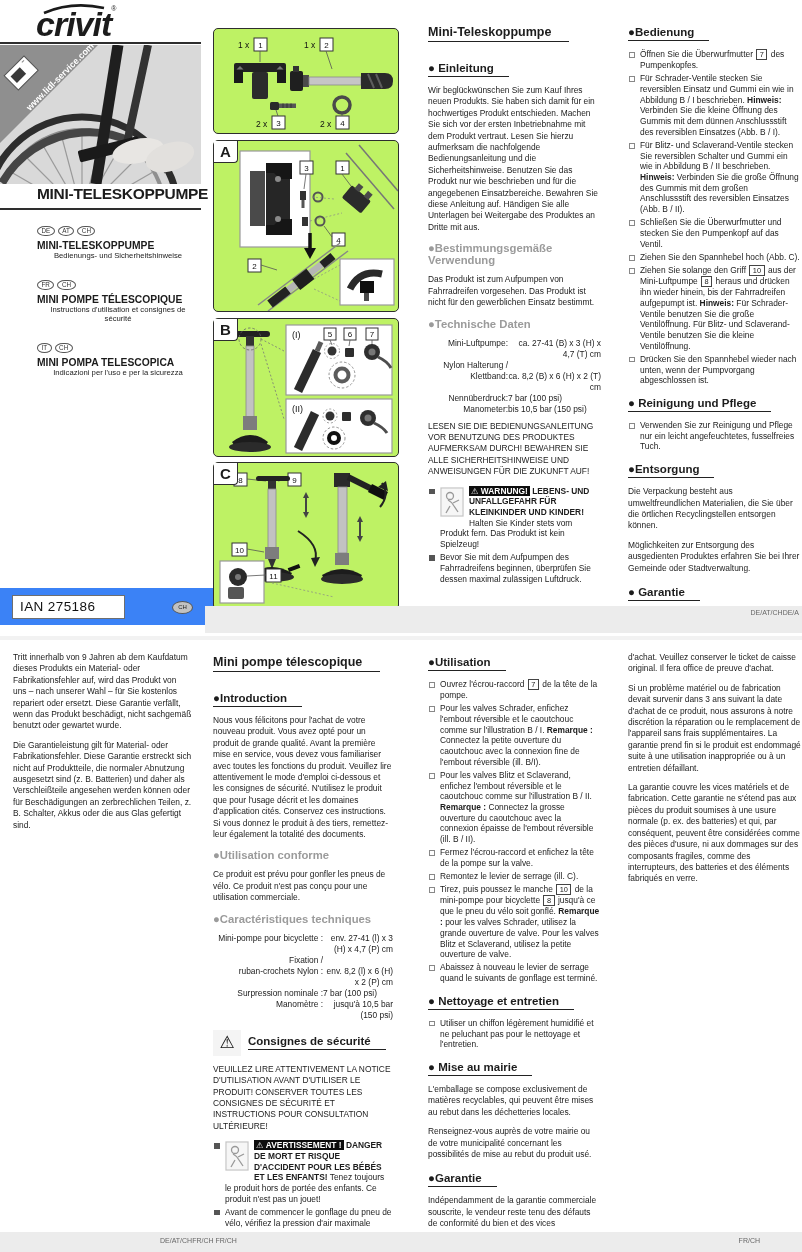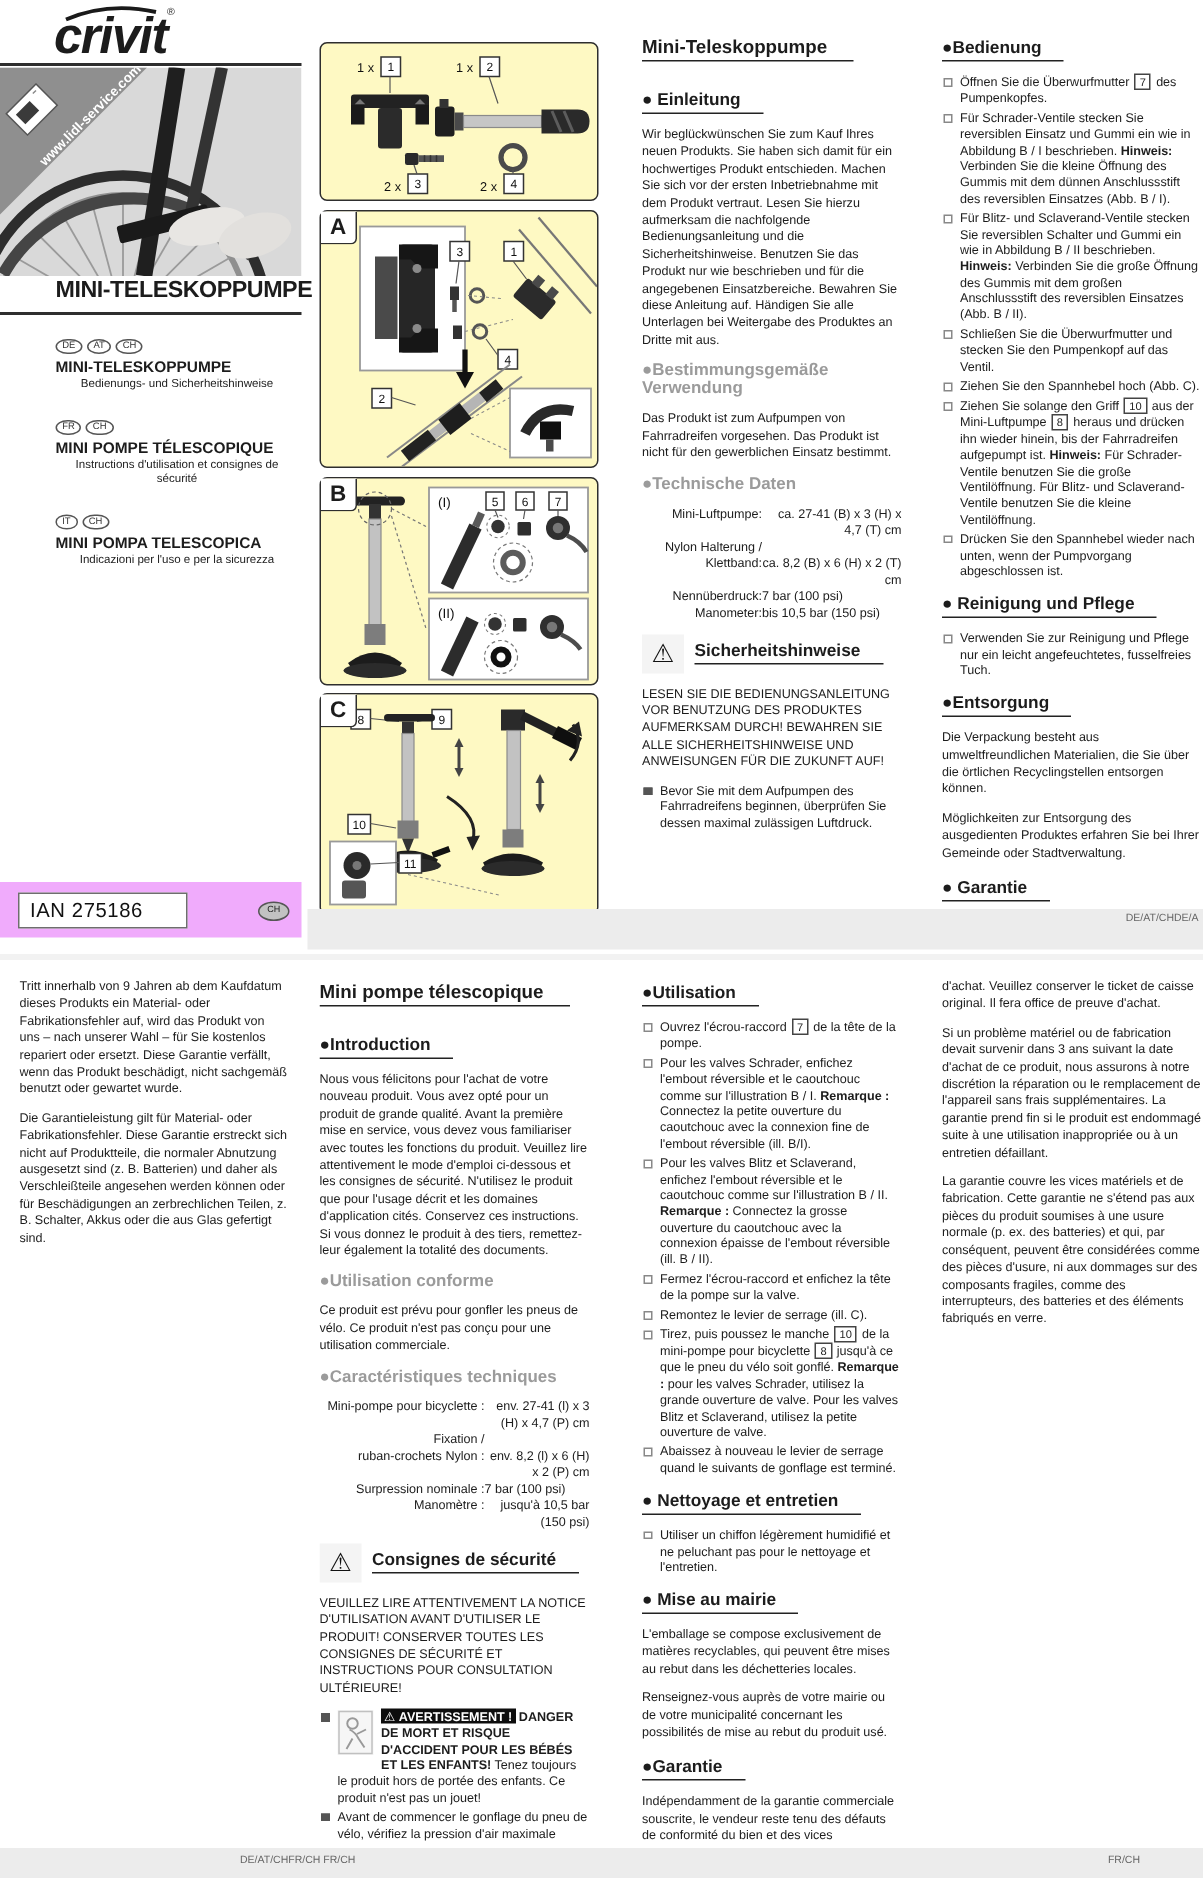--- a/index.html
+++ b/index.html
@@ -45,29 +45,29 @@
   .rule{position:absolute;left:0;width:201px;height:2.4px;background:#2e2e2e;}
   .cover-photo{position:absolute;left:0;top:45px;width:201px;height:139px;}
   .cover-title{position:absolute;left:37px;top:185px;font-size:15.5px;font-weight:bold;
     letter-spacing:-0.3px;}
   .langs{position:absolute;left:37px;top:219px;width:162px;}
   .langblock{margin-bottom:12px;}
   .lb{display:inline-block;border:1px solid #555;border-radius:8px/5px;font-size:6.3px;
     line-height:8px;padding:0 3.5px;margin-right:3px;color:#333;}
   .langtitle{font-size:10.3px;font-weight:bold;margin-top:3px;}
   .langsub{font-size:7.7px;line-height:9.5px;color:#222;text-align:center;}
-  .ianbar{position:absolute;left:0;top:588px;width:201px;height:37px;background:#f0abfc;}
+  .ianbar{position:absolute;left:0;top:588px;width:201px;height:37px;background:#3b82f6;padding-left:33px;}
   .ianbox{position:absolute;left:12px;top:7px;width:104px;height:22px;background:#fff;
     border:1px solid #6e6e6e;font-size:13.5px;letter-spacing:0.4px;line-height:22px;
     padding-left:7px;color:#111;}
   .ianbadge{position:absolute;left:172px;top:13px;width:19px;height:11px;background:#c2c2c2;
     border:0.9px solid #555;border-radius:50%;font-size:6px;line-height:11px;
     text-align:center;color:#222;}
   
-  .dbox{position:absolute;border:1.7px solid #2e2e2e;border-radius:5px;background:#fef9c3;}
+  .dbox{position:absolute;border:1.7px solid #2e2e2e;border-radius:5px;background:#bef264;}
   .letter{position:absolute;top:0;left:0;width:23px;height:21px;background:#fff;
     border-right:1.7px solid #2e2e2e;border-bottom:1.7px solid #2e2e2e;
     border-radius:0 0 4px 0;font-weight:bold;font-size:15px;text-align:center;
     line-height:21px;z-index:2;}
   .dsvg{position:absolute;left:0;top:0;width:100%;height:100%;}
   svg text{font-family:"Liberation Sans",sans-serif;}
   .numbox{fill:#fff;stroke:#333;stroke-width:1;}
   .numtxt{font-size:8px;fill:#111;text-anchor:middle;}
   .qtytxt{font-size:8.5px;fill:#111;}
   .viewtxt{font-size:9px;fill:#111;}
@@ -391,26 +391,32 @@
         </div>
       <div class="specrow">
           <span class="speclabel w80">Nennüberdruck:</span>
           <span>7 bar (100 psi)</span>
         </div>
       <div class="specrow">
           <span class="speclabel w80">Manometer:</span>
           <span>bis 10,5 bar (150 psi)</span>
         </div>
     </div>
-    <div class="sechead">
-      <span class="secicon"></span>
-      <span class="h">Sicherheitshinweise</span>
-    </div>
     <p class="pg">LESEN SIE DIE BEDIENUNGSANLEITUNG VOR BENUTZUNG DES PRODUKTES AUFMERKSAM DURCH! BEWAHREN SIE ALLE SICHERHEITSHINWEISE UND ANWEISUNGEN FÜR DIE ZUKUNFT AUF!</p>
     <ul class="ul">
+      <li class="li f clear">
+        <span class="warnicon"><svg viewBox="0 0 24 30" width="24" height="30">
+              <rect x="1" y="1" width="22" height="28" fill="#f6f6f6" stroke="#c0c0c0"></rect>
+              <circle cx="10" cy="9" r="3.5" fill="none" stroke="#999" stroke-width="1.3"></circle>
+              <path d="M8 13 q4 2 6 6 l4 6 M10 19 l-4 7 M13 16 l6 -3" stroke="#999" stroke-width="1.3" fill="none"></path>
+            </svg></span>
+        <span class="badge-black">WARNUNG!</span>
+        <b>LEBENS- UND UNFALLGEFAHR FÜR KLEINKINDER UND KINDER!</b>
+        <span>Halten Sie Kinder stets vom Produkt fern. Das Produkt ist kein Spielzeug!</span>
+      </li>
       <li class="li f">Bevor Sie mit dem Aufpumpen des Fahrradreifens beginnen, überprüfen Sie dessen maximal zulässigen Luftdruck.</li>
 
     </ul>
     
     
   </div>
 
   <div class="col" style="left:628px;top:22px;width:173px;height:582px">
     <div class="hwrap" style="margin-top:0"><span class="h">●Bedienung</span></div>
     <ul class="ul">

